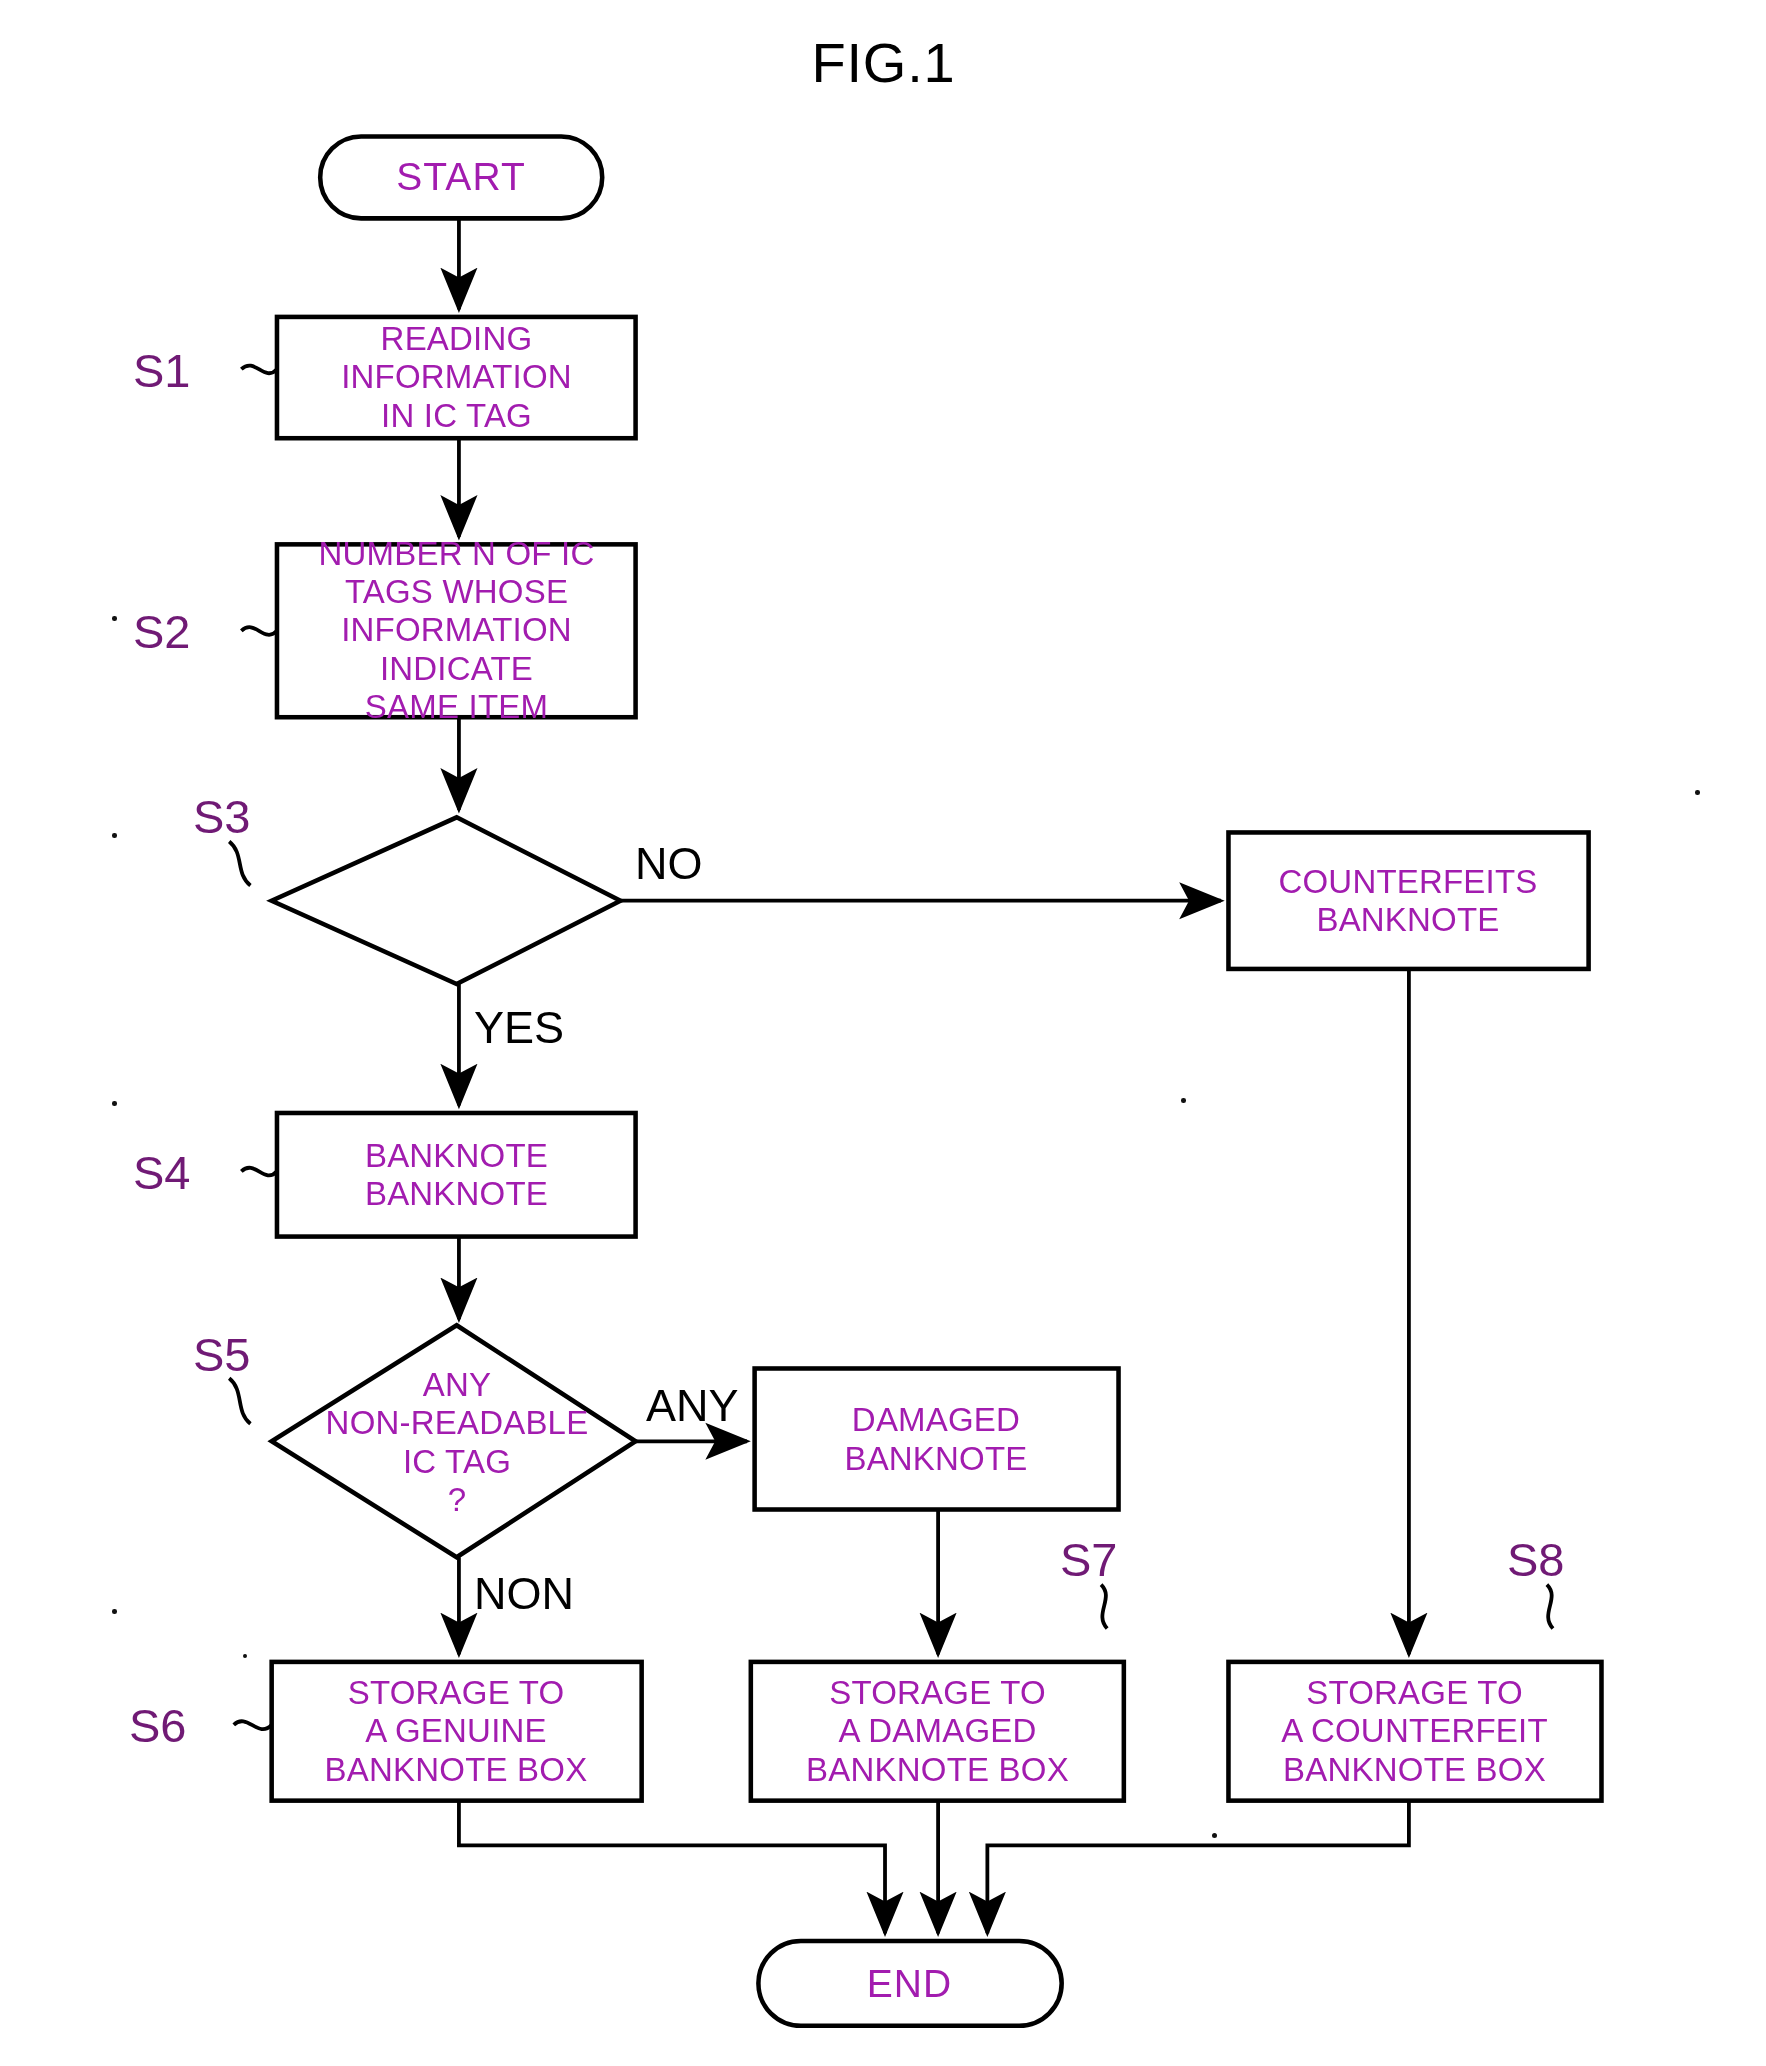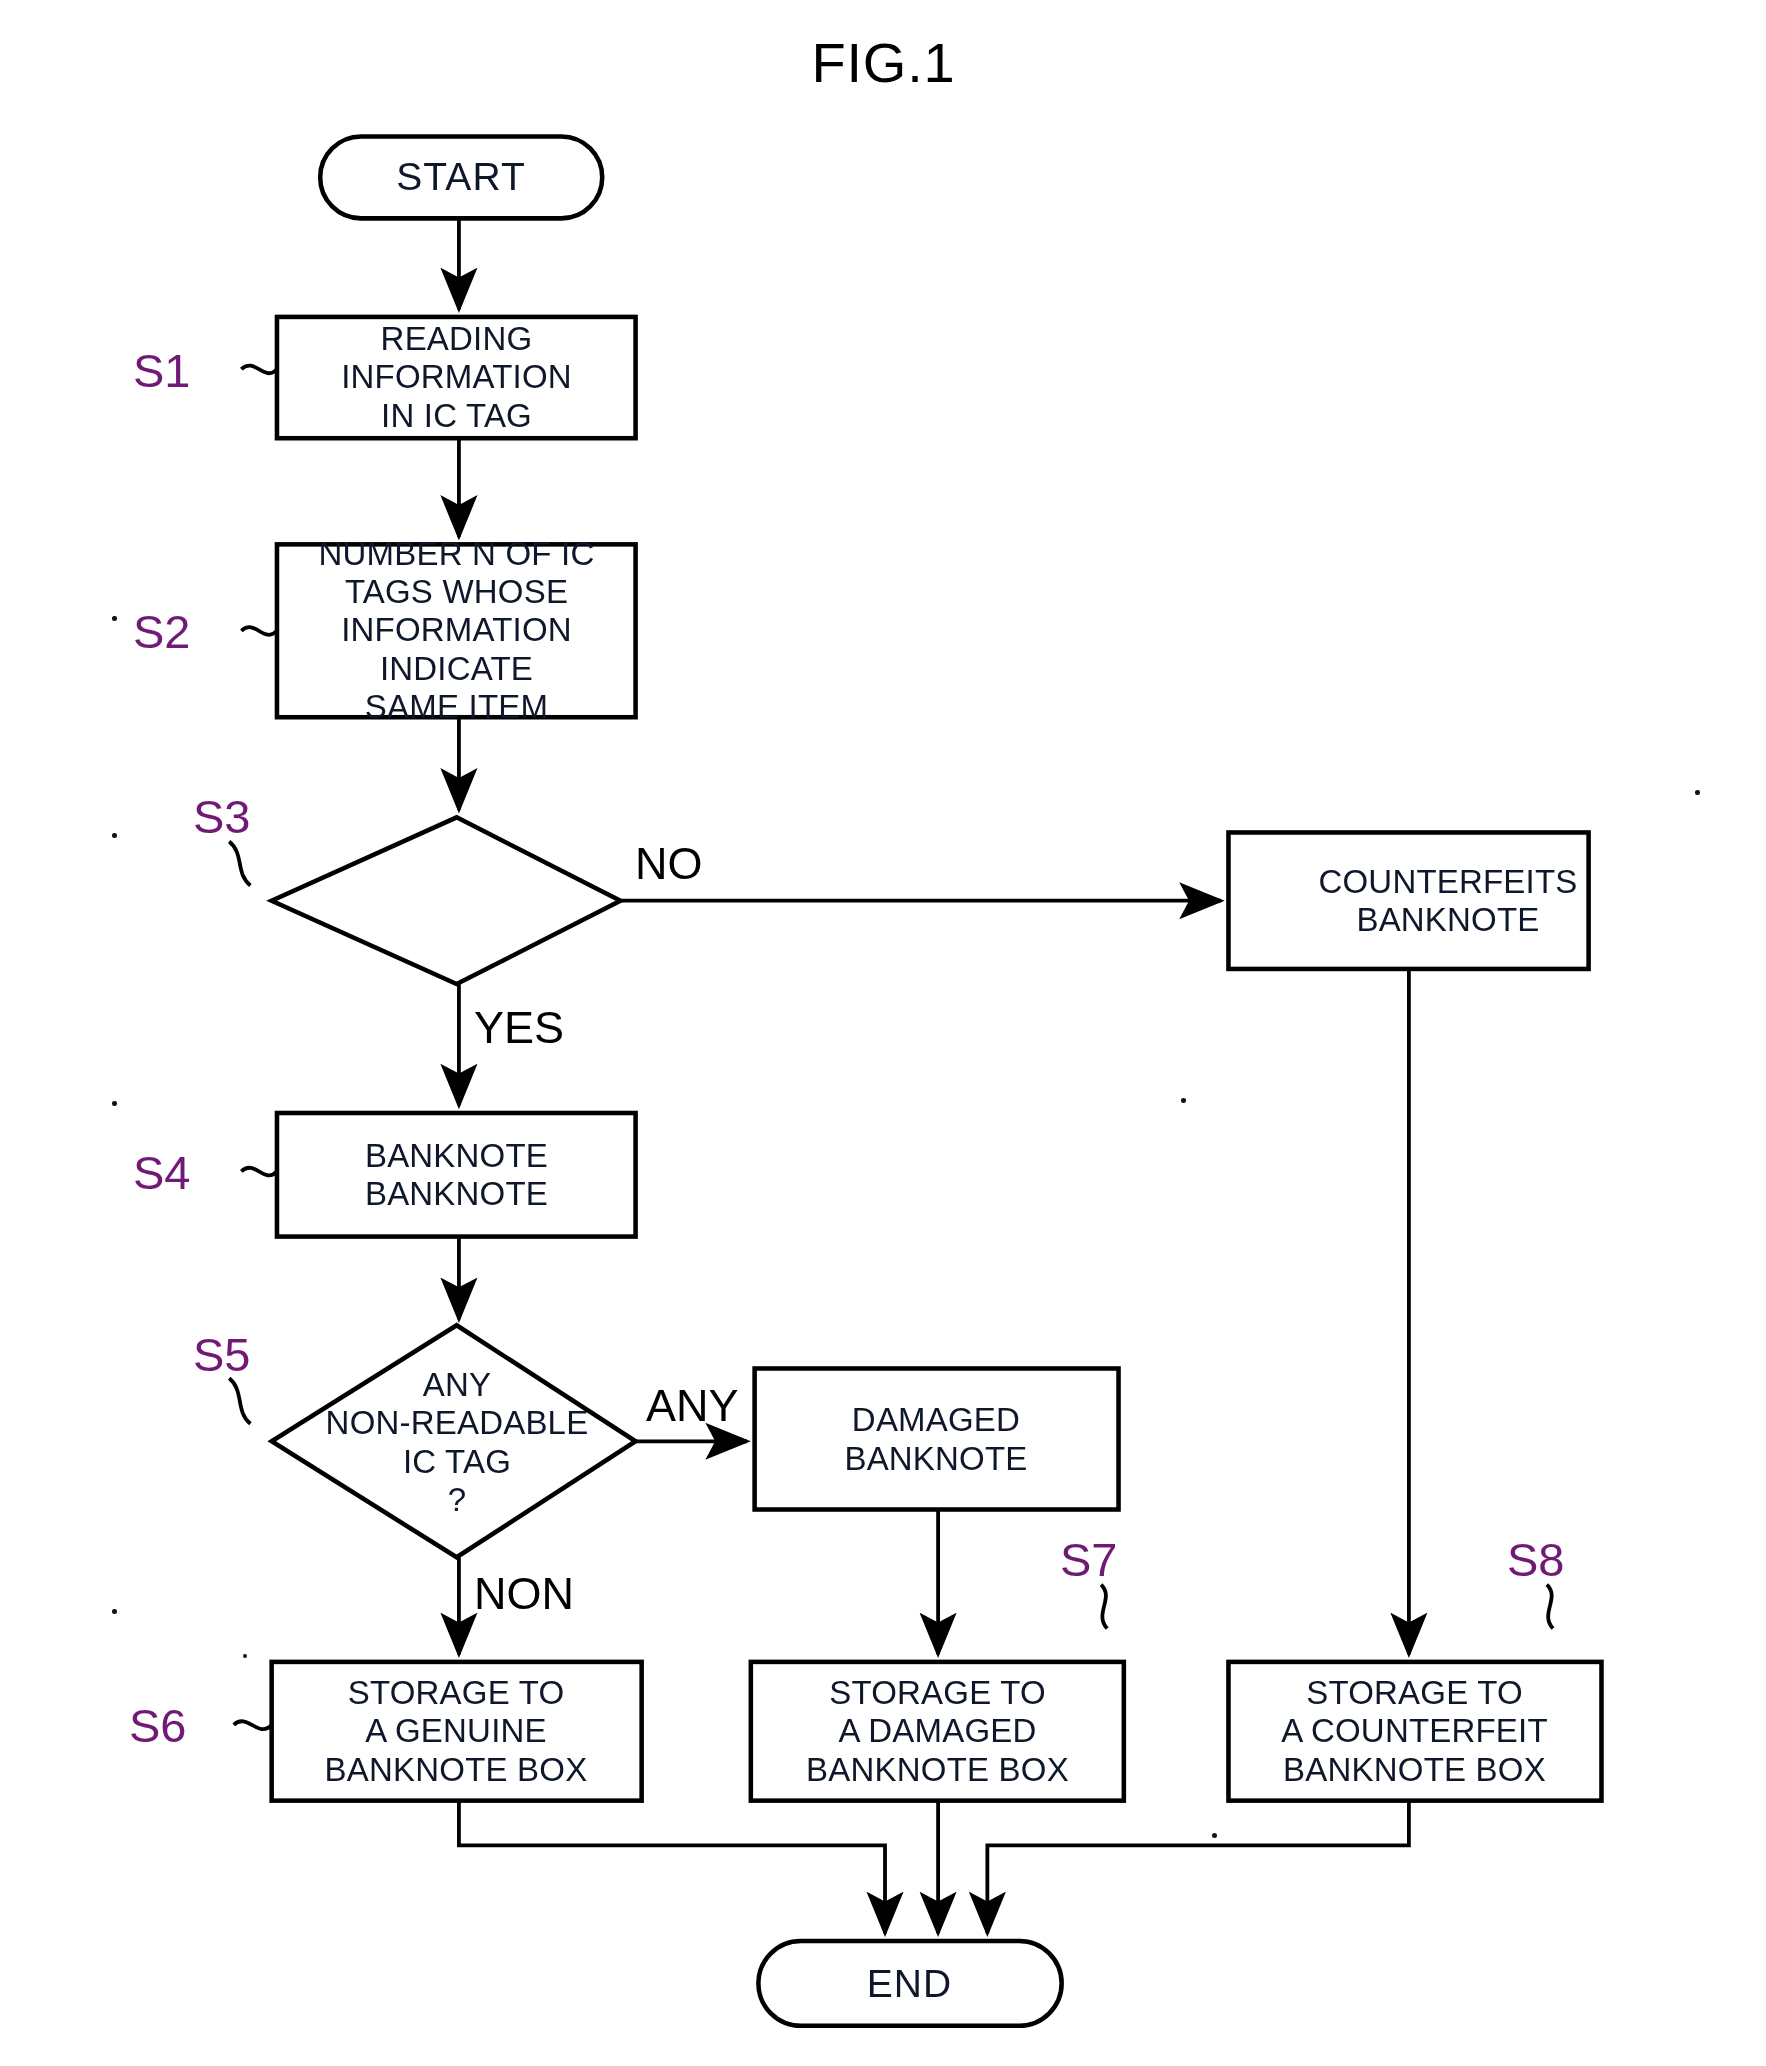--- a/index.html
+++ b/index.html
@@ -40,21 +40,21 @@
   .node-label {
     position: absolute;
     display: flex;
     flex-direction: column;
     align-items: center;
     justify-content: center;
     text-align: center;
     font-size: 33px;
     line-height: 1.16;
     letter-spacing: 0.2px;
-    color: #0f172a;
+    color: #a21caf;
     pointer-events: none;
     white-space: pre;
   }
   .node-label span { display: block; }
   .step-tag {
     position: absolute;
     font-size: 47px;
     color: #701a75;
     letter-spacing: 0px;
   }
@@ -177,21 +177,21 @@
   <div class="step-tag" style="left:193px; top:789px;">
     <span>S3</span>
   </div>
   <div class="edge-label" style="left:635px; top:838px;">
     <span>NO</span>
   </div>
   <div class="edge-label" style="left:474px; top:1002px;">
     <span>YES</span>
   </div>
 
-  <div class="node-label" style="left:1228px; top:833px; width:360px; height:136px;margin-left:40px;">
+  <div class="node-label" style="left:1228px; top:833px; width:360px; height:136px;">
     <span>COUNTERFEITS</span>
     <span>BANKNOTE</span>
   </div>
 
   <div class="node-label" style="left:277px; top:1113px; width:359px; height:124px;">
     <span>BANKNOTE</span>
     <span>BANKNOTE</span>
   </div>
   <div class="step-tag" style="left:133px; top:1145px;">
     <span>S4</span>

